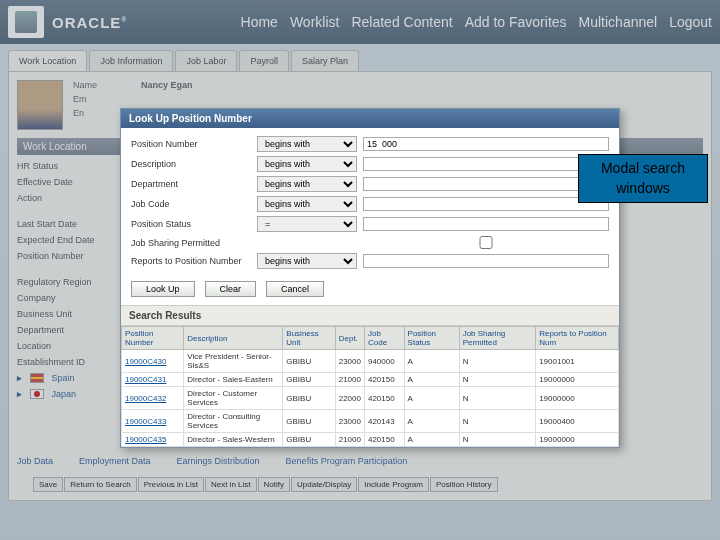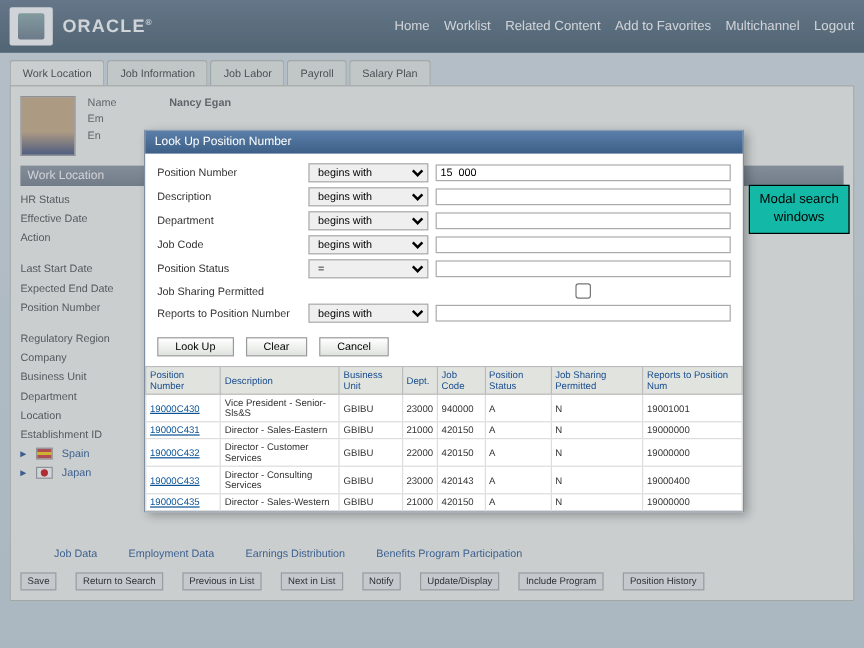--- a/index.html
+++ b/index.html
@@ -2,57 +2,57 @@
 <html><head>
 <meta charset="utf-8">
 <style>
   * { box-sizing: border-box; margin: 0; padding: 0; font-family: Arial, sans-serif; }
   body { width: 720px; height: 540px; background: linear-gradient(#d5e0e6,#c5d5dd); overflow: hidden; position: relative; font-size: 9px; }
   .topbar { height: 44px; background: linear-gradient(#5a7185,#3d5668); display: flex; align-items: center; padding: 0 8px; color:#fff;}
   .logo-box { width:36px; height:32px; background:#fff; border-radius:2px; display:flex; align-items:center; justify-content:center; margin-right:8px;}
   .logo-inner { width:22px; height:22px; background:linear-gradient(#8aa,#678); border-radius:2px;}
   .brand { font-size:15px; font-weight:bold; letter-spacing:1px;}
   .brand sup { font-size:7px;}
-  .topnav { margin-left:auto; display:flex; gap:12px; font-size:11px;}
+  .topnav { margin-left:auto; display:flex; gap:12px; font-size:14px;}
   .topnav span { cursor:pointer;}
   .topnav span:not(:last-child)::after{content:"";}
   .tabs { display:flex; gap:2px; padding:6px 8px 0;}
   .tab { background:#e8ece7; border:1px solid #b8bcb5; border-bottom:none; padding:5px 10px; font-size:9px; color:#333; border-radius:3px 3px 0 0; cursor:pointer;}
   .tab.active { background:#f6f7f3;}
   .page { background:#f6f7f3; margin:0 8px; border:1px solid #b8bcb5; padding:8px; position:relative; height:430px;}
   .emp-row { display:flex; gap:10px; align-items:flex-start;}
   .avatar { width:46px; height:50px; background:linear-gradient(#c9a87f 60%,#3a4a7a); border:1px solid #999;}
   .emp-fields { display:flex; flex-direction:column; gap:4px; font-size:9px; color:#555;}
   .emp-fields .row { display:flex; gap:18px;}
   .emp-fields .lbl { width:50px;}
   .section-hdr { background:linear-gradient(#8a94a0,#6f7a88); color:#fff; font-size:10px; padding:3px 6px; margin-top:8px;}
   .field-col { display:flex; flex-direction:column; gap:6px; margin-top:6px; font-size:9px; color:#444;}
   .country-row { display:flex; align-items:center; gap:8px; margin-top:6px;}
   .flag { width:14px; height:10px; display:inline-block; border:1px solid #999;}
   .flag.es { background:linear-gradient(#c33 33%,#fc0 33% 66%,#c33 66%);}
   .flag.jp { background:#fff; position:relative;}
   .flag.jp::after{content:"";position:absolute;width:6px;height:6px;background:#c00;border-radius:50%;left:3px;top:1px;}
   .blue-label { color:#1a4d8f;}
-  .bottom-links { position:absolute; bottom:34px; left:8px; display:flex; gap:26px; font-size:9px;margin-left:28px;}
-  .bottom-btns { position:absolute; bottom:8px; left:8px; display:flex; gap:16px;margin-top:32px;}
+  .bottom-links { position:absolute; bottom:34px; left:8px; display:flex; gap:26px; font-size:9px;}
+  .bottom-btns { position:absolute; bottom:8px; left:24px; display:flex; gap:1px;margin-top:32px;}
   .bottom-btns button { font-size:8px; padding:2px 5px; background:#eee; border:1px solid #aaa; cursor:pointer;}
   
   .mask { position:absolute; inset:0; background:rgba(120,130,140,.35);}
   .modal { position:absolute; left:120px; top:108px; width:500px; background:#fff; border:1px solid #7f8fa0; box-shadow:3px 3px 8px rgba(0,0,0,.3);}
-  .modal-hdr { background:linear-gradient(#5a7fa8,#3d5f88); color:#fff; font-size:10px; padding:4px 8px; font-weight:normal;}
+  .modal-hdr { background:linear-gradient(#5a7fa8,#3d5f88); color:#fff; font-size:10px; padding:4px 8px; font-weight:bold;}
   .search-grid { padding:8px 10px; display:grid; grid-template-columns:120px 100px 1fr; gap:4px 6px; align-items:center; font-size:9px; color:#333;}
   .search-grid select,.search-grid input { font-size:9px; padding:1px 3px; border:1px solid #aaa; width:100%;}
   .modal-btns { display:flex; gap:10px; padding:4px 10px 8px;}
   .modal-btns button { font-size:9px; padding:2px 14px; background:linear-gradient(#fff,#dfe3de); border:1px solid #999; cursor:pointer;}
   .results-hdr { background:#ecebe5; border-top:1px solid #ccc; border-bottom:1px solid #ccc; padding:4px 8px; font-size:10px; font-weight:bold; color:#444;}
   .results-tbl { width:100%; border-collapse:collapse; font-size:8px;}
   .results-tbl th { background:#e0e3de; border:1px solid #bbb; padding:2px 3px; color:#1a4d8f; text-align:left; font-weight:normal;}
   .results-tbl td { border:1px solid #ddd; padding:2px 3px; color:#333;}
   .results-tbl td.link{color:#0b5394;text-decoration:underline;}
-  .callout { position:absolute; right:12px; top:154px; background:#14b8a6; border:1px solid #000; padding:4px 8px; font-size:11px; text-align:center; line-height:1.4; z-index:50;}
+  .callout { position:absolute; right:12px; top:154px; background:#0369a1; border:1px solid #000; padding:4px 22px; font-size:14px; text-align:center; line-height:1.4; z-index:50;}
 </style>
 </head>
 <body>
 
 <div class="topbar">
   <div class="logo-box">
       <div class="logo-inner"></div>
     </div>
   <div class="brand"><span>ORACLE</span><sup>®</sup></div>
   <div class="topnav">
@@ -159,20 +159,21 @@
       <input type="checkbox" style="width: auto;">
       <div>Reports to Position Number</div>
       <select><option>begins with</option></select>
       <input style="">
     </div>
   <div class="modal-btns">
     <button>Look Up</button>
     <button>Clear</button>
     <button>Cancel</button>
   </div>
+  <div class="results-hdr">Search Results</div>
   <table class="results-tbl">
     <thead>
         <tr id="res-head">
           <th>Position Number</th>
           <th>Description</th>
           <th>Business Unit</th>
           <th>Dept.</th>
           <th>Job Code</th>
           <th>Position Status</th>
           <th>Job Sharing Permitted</th>

